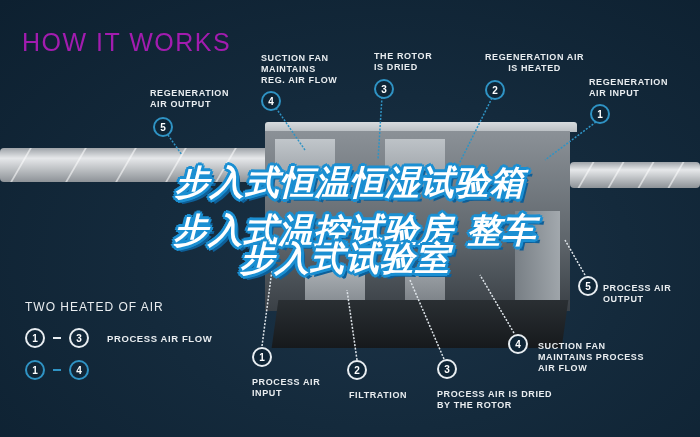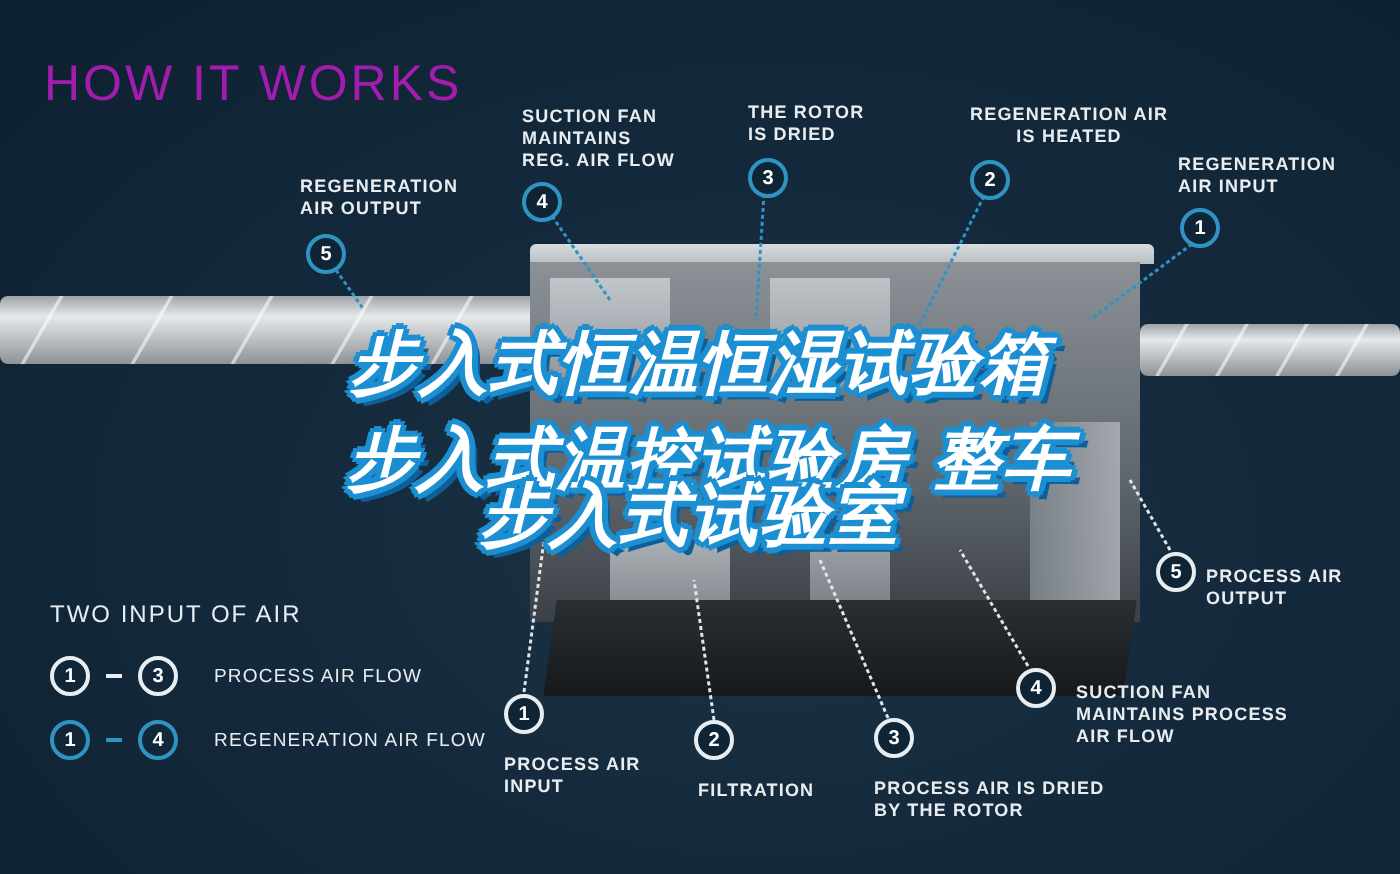--- a/index.html
+++ b/index.html
@@ -148,30 +148,29 @@
 <div class="abs num white" style="left:508px; top:334px;">4</div>
 <div class="abs label" style="left:538px; top:341px;">SUCTION FAN
 MAINTAINS PROCESS
 AIR FLOW</div>
 
 <div class="abs num white" style="left:578px; top:276px;">5</div>
 <div class="abs label" style="left:603px; top:283px;">PROCESS AIR
 OUTPUT</div>
 
 <div class="abs" style="left:25px; top:300px;">
-  <div style="font-size:12px; letter-spacing:1px; color:#e9edf0; margin-bottom:14px;">TWO INPUT OF AIR</div>
+  <div style="font-size:12px; letter-spacing:1px; color:#e9edf0; margin-bottom:14px;">TWO HEATED OF AIR</div>
   <div class="legend-row" style="margin-bottom:12px;">
     <div class="num white" style="position:static; background:transparent;">1</div>
     <span class="dash"></span>
     <div class="num white" style="position:static; background:transparent;">3</div>
-    <span class="label" style="margin-left:12px; font-weight:normal; font-size:9.5px;">PROCESS AIR FLOW</span>
+    <span class="label" style="margin-left:12px; font-weight:bold; font-size:9.5px;">PROCESS AIR FLOW</span>
   </div>
   <div class="legend-row">
     <div class="num" style="position:static; background:transparent;">1</div>
     <span class="dash blue"></span>
     <div class="num" style="position:static; background:transparent;">4</div>
-    <span class="label" style="margin-left:12px; font-weight:normal; font-size:9.5px;">REGENERATION AIR FLOW</span>
   </div>
 </div>
 
 <div class="abs overlay-text" style="left:110px; top:162px; width:480px;">步入式恒温恒湿试验箱</div>
 <div class="abs overlay-text" style="left:110px; top:210px; width:490px;">步入式温控试验房  整车</div>
 <div class="abs overlay-text" style="left:110px; top:238px; width:470px;">步入式试验室</div>
 
 </body></html>

